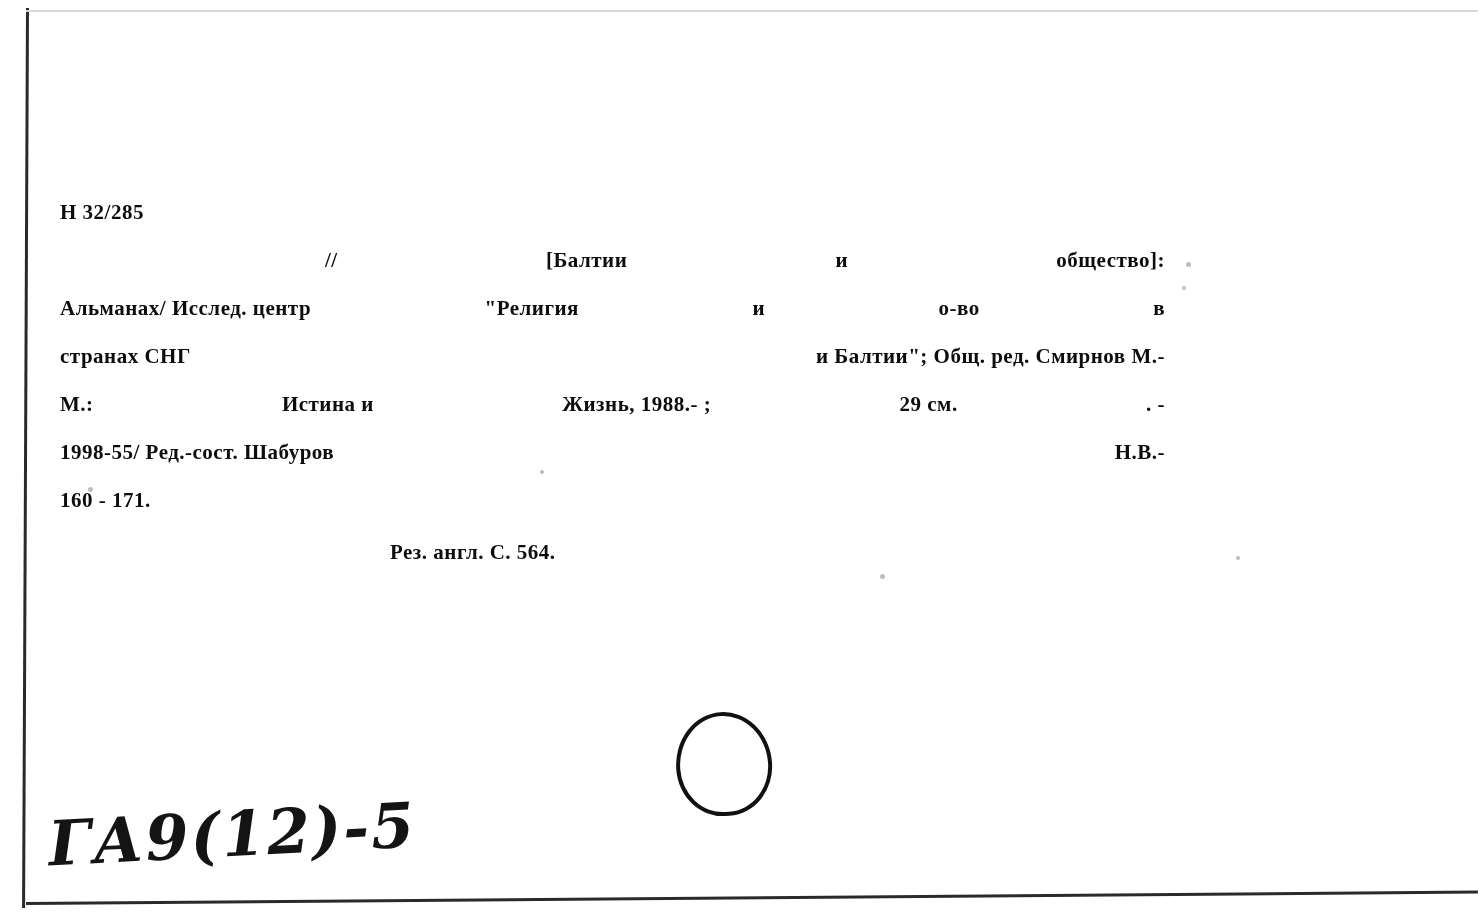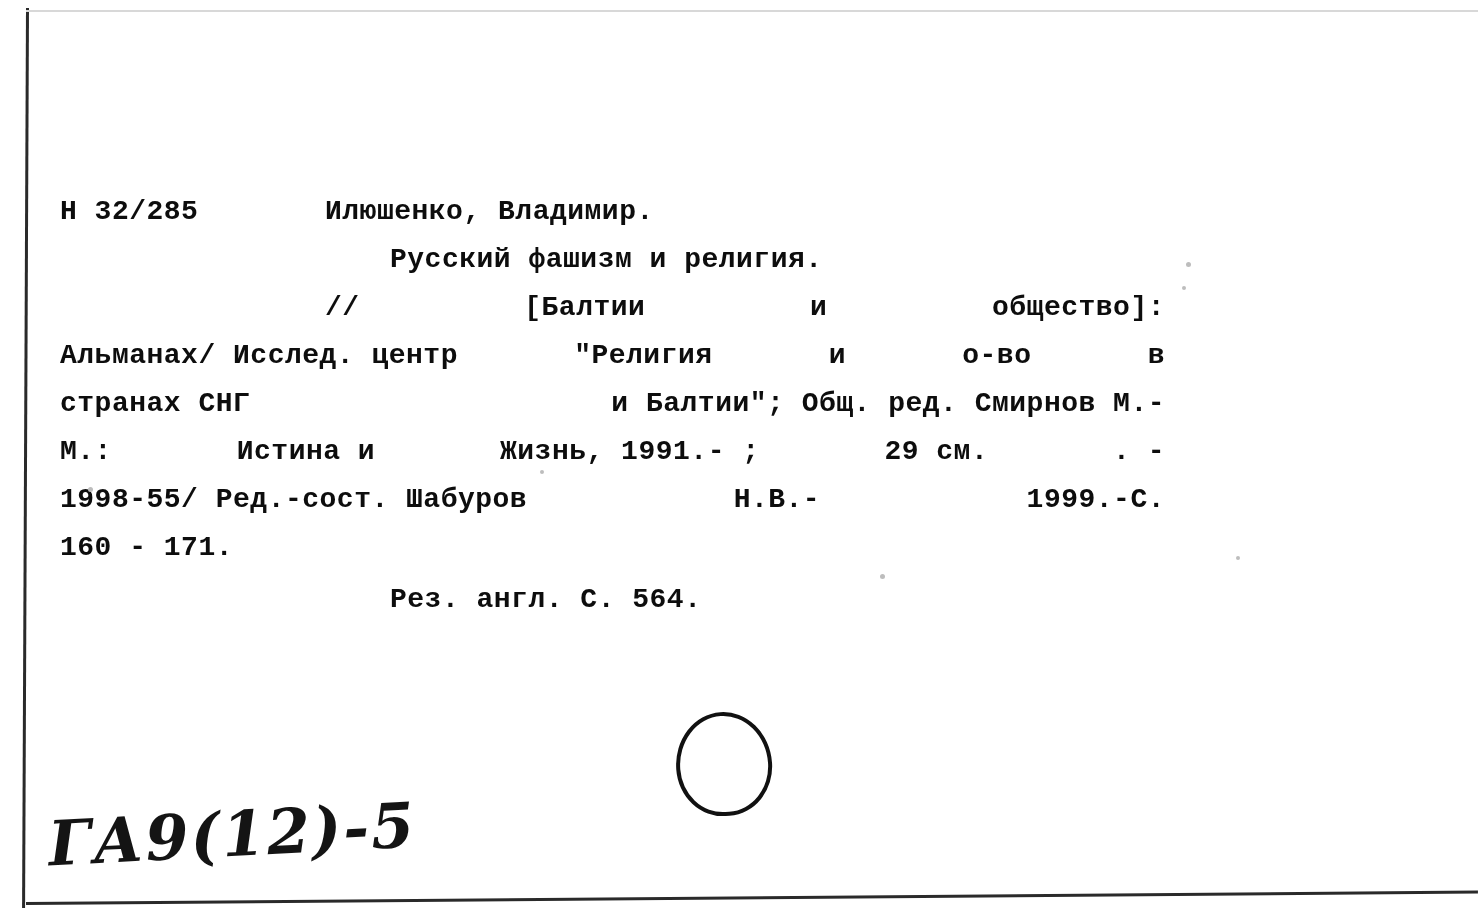--- a/index.html
+++ b/index.html
@@ -48,22 +48,22 @@
   }
 
   
   .record {
     position: absolute;
     left: 60px;
     top: 188px;
     width: 1370px;
   }
   .line {
-    font-family: Liberation Mono, monospace;
-    font-size: 28px;
+    font-family: Liberation Serif, serif;
+    font-size: 21px;
     line-height: 48px;
     color: #0d0d0d;
     white-space: pre;
     letter-spacing: 0.5px;
     font-weight: 600;
     -webkit-font-smoothing: none;
   }
   .row-head {
     display: flex;
     align-items: baseline;
@@ -124,24 +124,22 @@
 <div id="card">
 
   <div class="card-edge-left"></div>
   <div class="card-edge-top"></div>
   <div class="card-edge-bottom"></div>
 
   <div class="record">
 
     <div class="line row-head">
       <span class="callno">H 32/285</span>
-      <span>Илюшенко, Владимир.</span>
     </div>
 
-    <div class="line indent-2">Русский фашизм и религия.</div>
 
     <div class="line just">
       <span>//</span>
       <span>[Балтии</span>
       <span>и</span>
       <span>общество]:</span>
     </div>
 
     <div class="line just" style="padding-left:0;gap:30px;">
       <span>Альманах/ Исслед. центр</span>
@@ -152,29 +150,28 @@
     </div>
 
     <div class="line just" style="padding-left:0; justify-content:space-between; gap:42px;">
       <span>странах СНГ</span>
       <span>и Балтии"; Общ. ред. Смирнов М.-</span>
     </div>
 
     <div class="line just" style="padding-left:0;">
       <span>М.:</span>
       <span>Истина и</span>
-      <span>Жизнь, 1991.- ;</span>
+      <span>Жизнь, 1988.- ;</span>
       <span>29 см.</span>
       <span>. -</span>
     </div>
 
     <div class="line just" style="padding-left:0;">
       <span>1998-55/ Ред.-сост. Шабуров</span>
       <span>Н.В.-</span>
-      <span>1999.-С.</span>
     </div>
 
     <div class="line">160 - 171.</div>
 
     <div class="line indent-2" style="margin-top:4px;">Рез. англ. С. 564.</div>
 
   </div>
 
   <div class="circle-mark"></div>
 

